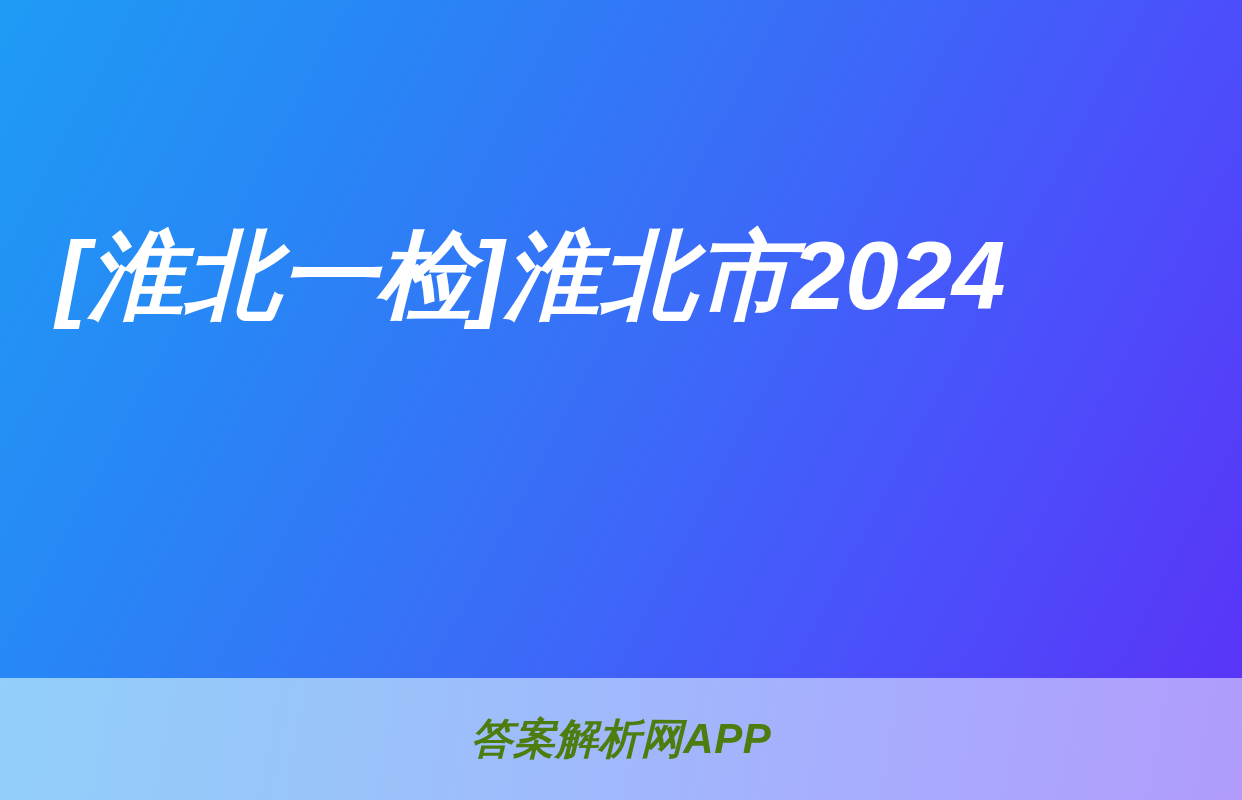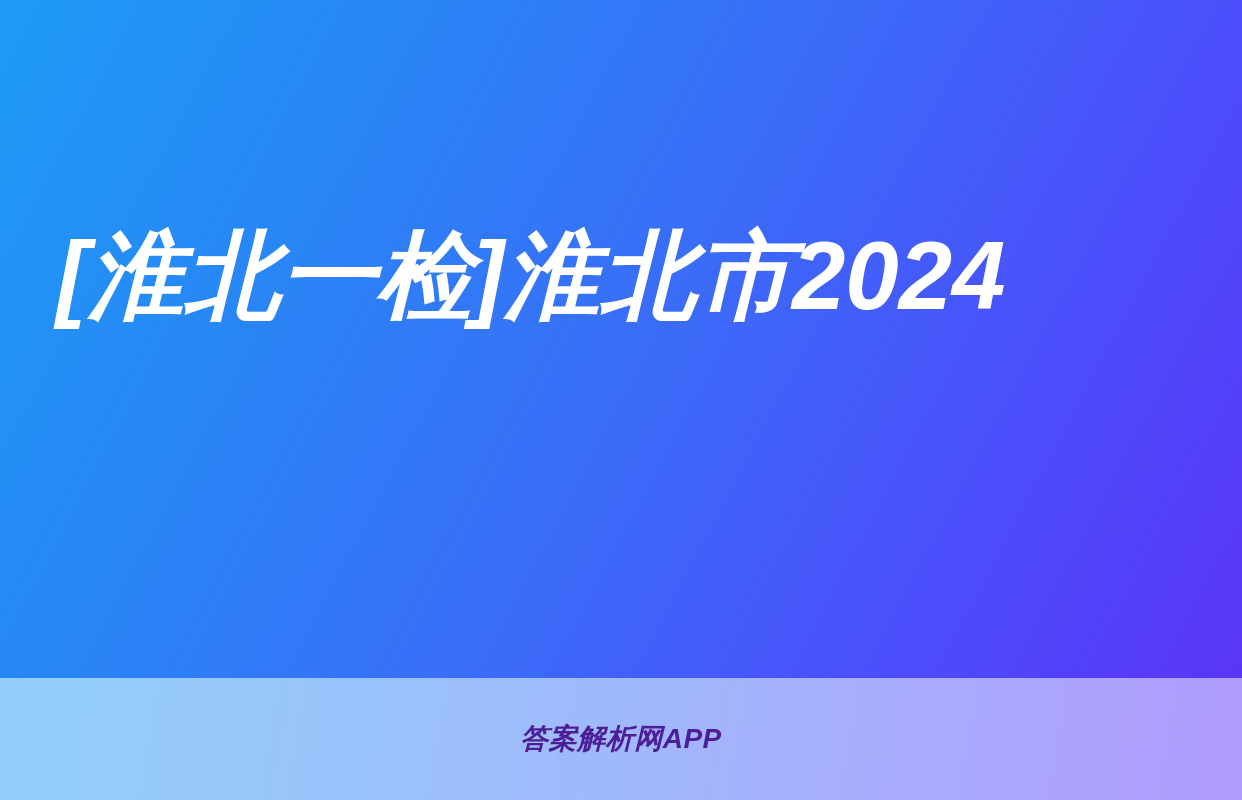--- a/index.html
+++ b/index.html
@@ -98,22 +98,22 @@
   .footer-band::after {
     content: "";
     position: absolute;
     inset: 0;
     background: rgba(255, 255, 255, 0.52);
   }
 
   .footer-text {
     position: relative;
     z-index: 2;
-    color: #4c1d95;
-    font-size: 28px;
+    color: #4d7c0f;
+    font-size: 42px;
     line-height: 1;
     font-weight: 700;
     font-style: italic;
     letter-spacing: 0.5px;
     white-space: nowrap;
   }
 </style>
 </head>
 <body>
 

